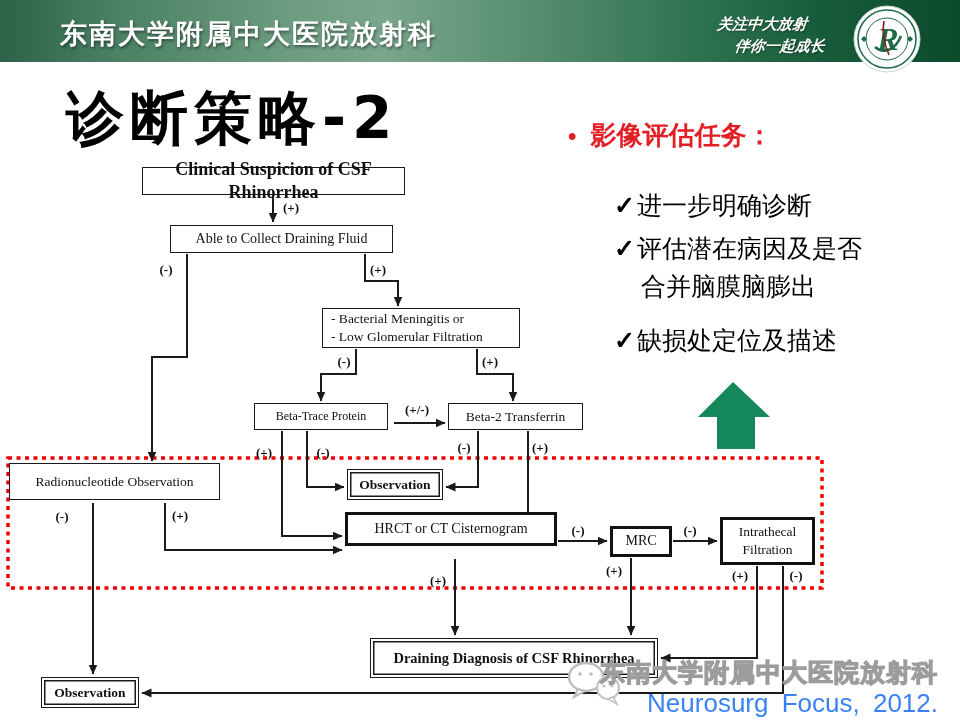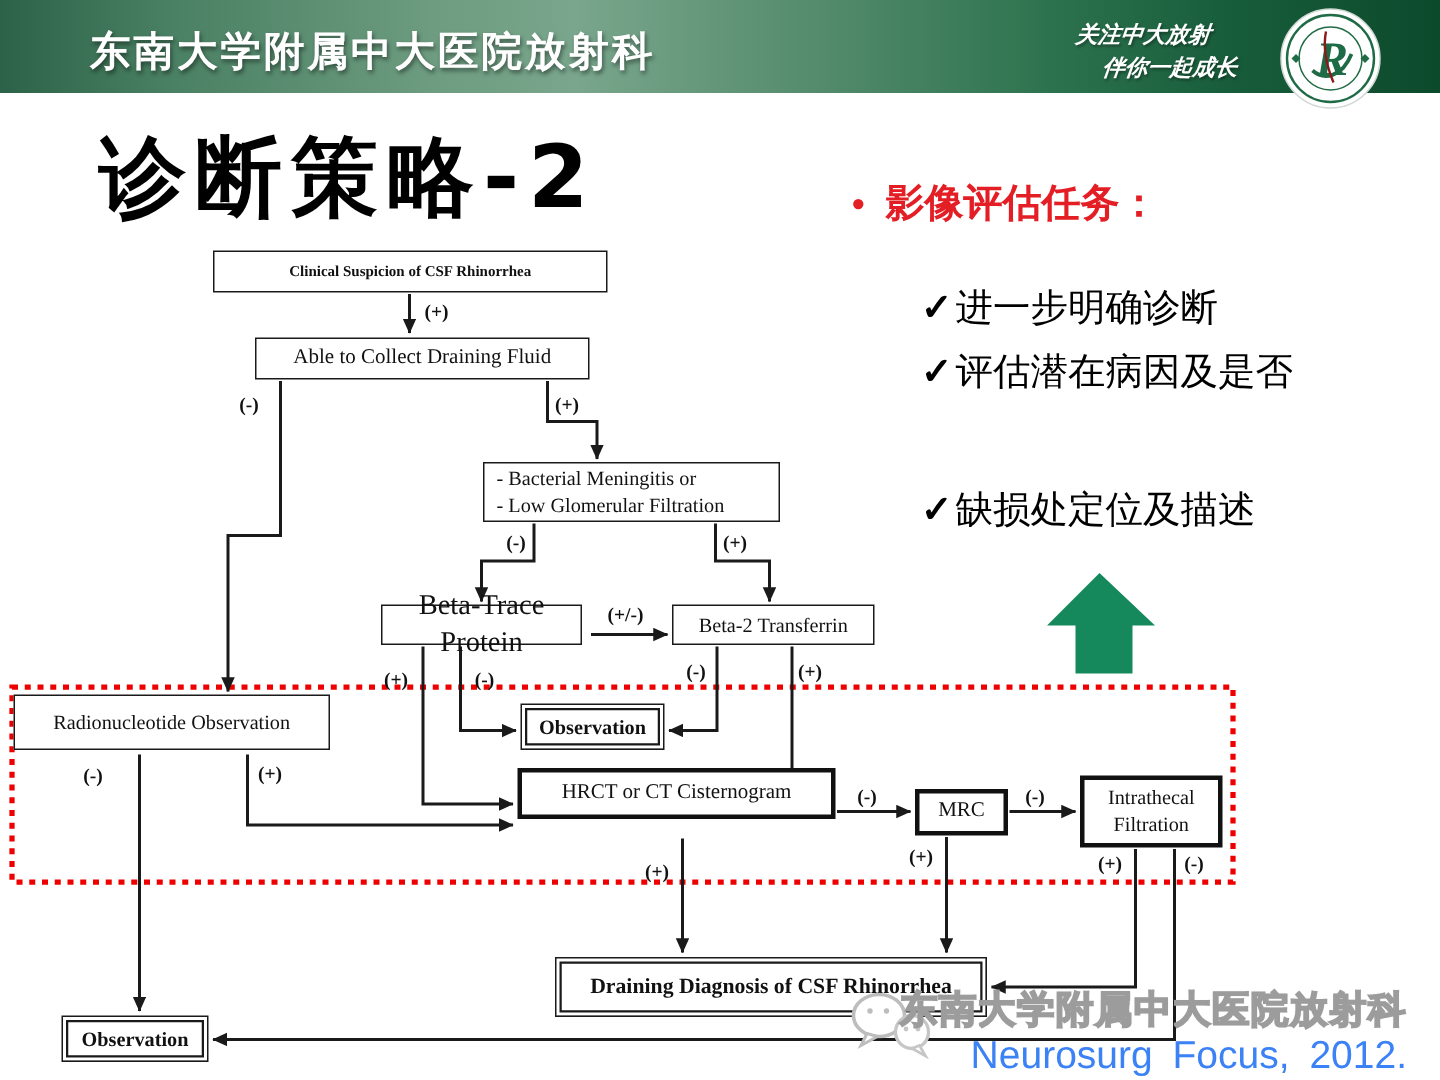--- a/index.html
+++ b/index.html
@@ -79,20 +79,21 @@
 <div class="slide-title">诊断策略-2</div>
 
 <div class="panel-heading" style="color: rgb(228, 30, 37);">
   <span class="bullet">•</span><span>影像评估任务：</span>
 </div>
 <div class="check-item ci-1">
   <span class="check">✓</span><span>进一步明确诊断</span>
 </div>
 <div class="check-item ci-2">
   <div><span class="check">✓</span><span>评估潜在病因及是否</span></div>
+  <div class="line2">合并脑膜脑膨出</div>
 </div>
 <div class="check-item ci-3">
   <span class="check">✓</span><span>缺损处定位及描述</span>
 </div>
 
 <svg id="flow-svg">
   <defs>
     <marker id="arrow" markerUnits="userSpaceOnUse" markerWidth="11" markerHeight="10" refX="9.5" refY="4.5" orient="auto">
       <path d="M0,0 L10,4.5 L0,9 Z" fill="#1a1a1a"></path>
     </marker>
@@ -130,31 +131,31 @@
     <polyline points="455,559 455,635" class="edge" marker-end="url(#arrow)"></polyline>
     <text x="438" y="585" class="edge-label">(+)</text>
     <polyline points="631,558 631,635" class="edge" marker-end="url(#arrow)"></polyline>
     <text x="614" y="575" class="edge-label">(+)</text>
     <polyline points="757,566 757,658 661,658" class="edge" marker-end="url(#arrow)"></polyline>
     <text x="740" y="580" class="edge-label">(+)</text>
     <polyline points="783,566 783,693 142,693" class="edge" marker-end="url(#arrow)"></polyline>
     <text x="796" y="580" class="edge-label">(-)</text>
   </svg>
 <div id="flow-nodes">
-    <div class="fnode thin bold" style="left: 142px; top: 167px; width: 263px; height: 28px; font-size: 10px;">
+    <div class="fnode thin bold" style="left: 142px; top: 167px; width: 263px; height: 28px; font-size: 18px;">
       <div>Clinical Suspicion of CSF Rhinorrhea</div>
     </div>
     <div class="fnode thin" style="left: 170px; top: 225px; width: 223px; height: 28px; font-size: 14px;">
       <div>Able to Collect Draining Fluid</div>
     </div>
     <div class="fnode thin left" style="left: 322px; top: 308px; width: 198px; height: 40px; font-size: 13.5px;">
       <div>- Bacterial Meningitis or</div>
       <div>- Low Glomerular Filtration</div>
     </div>
-    <div class="fnode thin" style="left: 254px; top: 403px; width: 134px; height: 27px; font-size: 19px;">
+    <div class="fnode thin" style="left: 254px; top: 403px; width: 134px; height: 27px; font-size: 12px;">
       <div>Beta-Trace Protein</div>
     </div>
     <div class="fnode thin" style="left: 448px; top: 403px; width: 135px; height: 27px; font-size: 13.5px;">
       <div>Beta-2 Transferrin</div>
     </div>
     <div class="fnode thin" style="left: 9px; top: 463px; width: 211px; height: 37px; font-size: 13.5px;">
       <div>Radionucleotide Observation</div>
     </div>
     <div class="fnode double bold" style="left: 347px; top: 469px; width: 96px; height: 31px; font-size: 13.5px;">
       <div>Observation</div>

